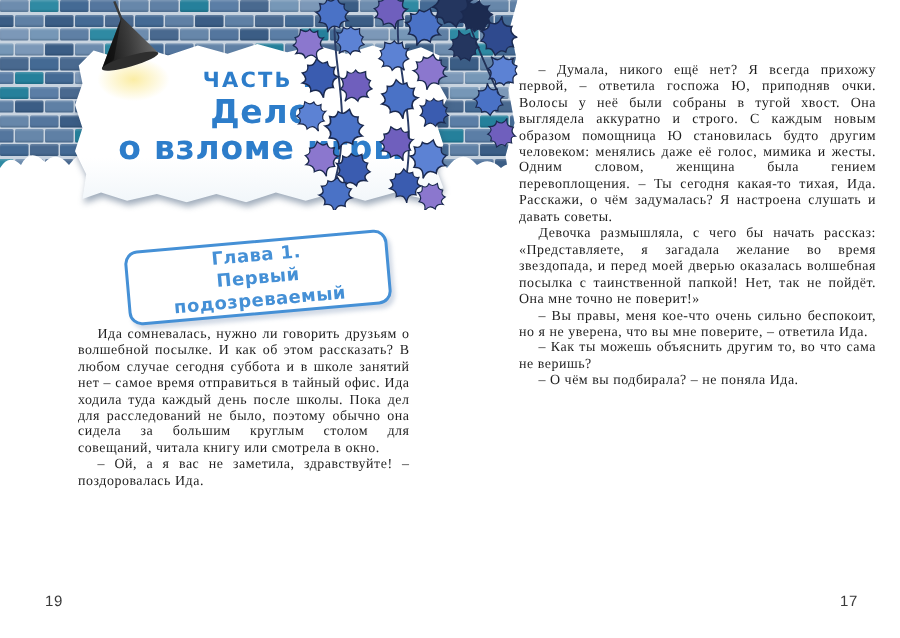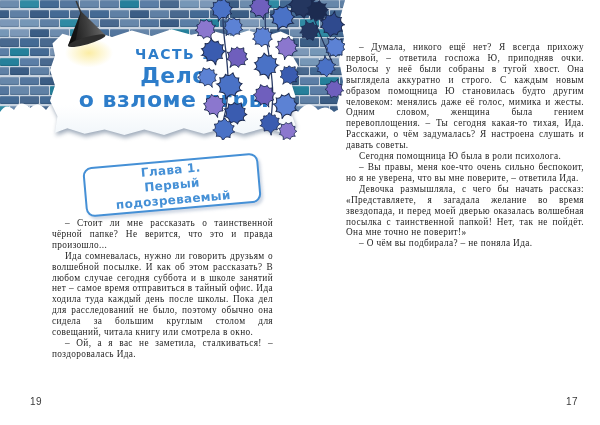--- a/index.html
+++ b/index.html
@@ -53,21 +53,21 @@
     text-align:justify;letter-spacing:.35px;hyphens:auto;-webkit-hyphens:auto;
   }
   #text-left{left:52px;top:218px;width:221px;}
   #text-right{left:50px;top:42px;width:238px;}
   .body-par{margin:0;text-indent:13px;}
   .page-number{
     position:absolute;top:396px;font:10px/12px "Liberation Sans",sans-serif;
     color:var(--page-number,#3a3a3a);letter-spacing:.5px;
   }
   #pn-left{left:30px;}
-  #pn-right{left:258px;width:24px;text-align:right;}
+  #pn-right{left:258px;width:24px;text-align:center;}
 </style>
 </head>
 <body>
 
 <div id="spread">
 
   <div class="brick-wall">
       <div class="brick" style="left: 0px; top: 0px; width: 18.6px; height: 8.2px; background: rgb(109, 140, 174);"></div>
       <div class="brick" style="left: 20px; top: 0px; width: 18.6px; height: 8.2px; background: rgb(47, 138, 163);"></div>
       <div class="brick" style="left: 40px; top: 0px; width: 18.6px; height: 8.2px; background: rgb(68, 106, 148);"></div>
@@ -401,31 +401,30 @@
     <use href="#leafP" fill="#6f5fbd" transform="translate(139,90) rotate(200) scale(0.85)"></use>
   </svg>
 
   <div class="chapter-stamp">
     <p class="stamp-line">Глава 1.</p>
     <p class="stamp-line">Первый подозреваемый</p>
   </div>
 
   <div class="page" id="page-left">
     <div class="text-block" id="text-left">
-        <p class="body-par">– Стоит ли мне рассказать о таинственной чёрной папке? Не верится, что это и правда произошло...</p>
         <p class="body-par">Ида сомневалась, нужно ли говорить друзьям о волшебной посылке. И как об этом рассказать? В любом случае сегодня суббота и в школе занятий нет – самое время отправиться в тайный офис. Ида ходила туда каждый день после школы. Пока дел для расследований не было, поэтому обычно она сидела за большим круглым столом для совещаний, читала книгу или смотрела в окно.</p>
-        <p class="body-par">– Ой, а я вас не заметила, сталкиваться! – поздоровалась Ида.</p>
+        <p class="body-par">– Ой, а я вас не заметила, здравствуйте! – поздоровалась Ида.</p>
       </div>
     <div class="page-number" id="pn-left">19</div>
   </div>
 
   <div class="page" id="page-right">
     <div class="text-block" id="text-right">
         <p class="body-par">– Думала, никого ещё нет? Я всегда прихожу первой, – ответила госпожа Ю, приподняв очки. Волосы у неё были собраны в тугой хвост. Она выглядела аккуратно и строго. С каждым новым образом помощница Ю становилась будто другим человеком: менялись даже её голос, мимика и жесты. Одним словом, женщина была гением перевоплощения. – Ты сегодня какая-то тихая, Ида. Расскажи, о чём задумалась? Я настроена слушать и давать советы.</p>
-        <p class="body-par">Сегодня помощница Ю была в роли психолога.</p>
+        <p class="body-par">Девочка размышляла, с чего бы начать рассказ: «Представляете, я загадала желание во время звездопада, и перед моей дверью оказалась волшебная посылка с таинственной папкой! Нет, так не пойдёт. Она мне точно не поверит!»</p>
         <p class="body-par">– Вы правы, меня кое-что очень сильно беспокоит, но я не уверена, что вы мне поверите, – ответила Ида.</p>
-        <p class="body-par">Девочка размышляла, с чего бы начать рассказ: «Представляете, я загадала желание во время звездопада, и перед моей дверью оказалась волшебная посылка с таинственной папкой! Нет, так не пойдёт. Она мне точно не поверит!»</p>
+        <p class="body-par">– Как ты можешь объяснить другим то, во что сама не веришь?</p>
         <p class="body-par">– О чём вы подбирала? – не поняла Ида.</p>
       </div>
     <div class="page-number" id="pn-right">17</div>
   </div>
 
 </div>
 
 </body></html>

